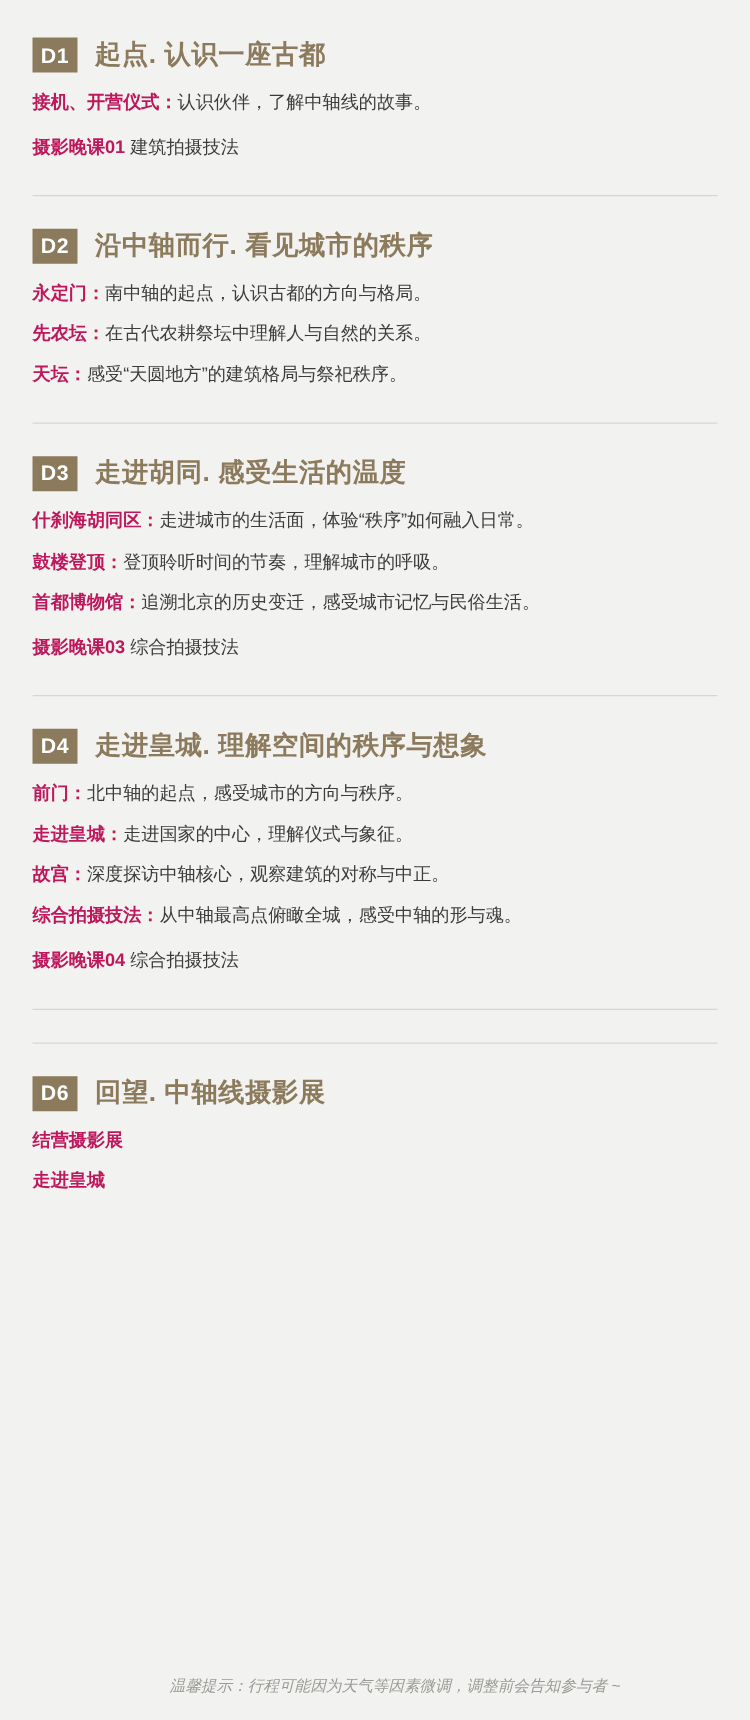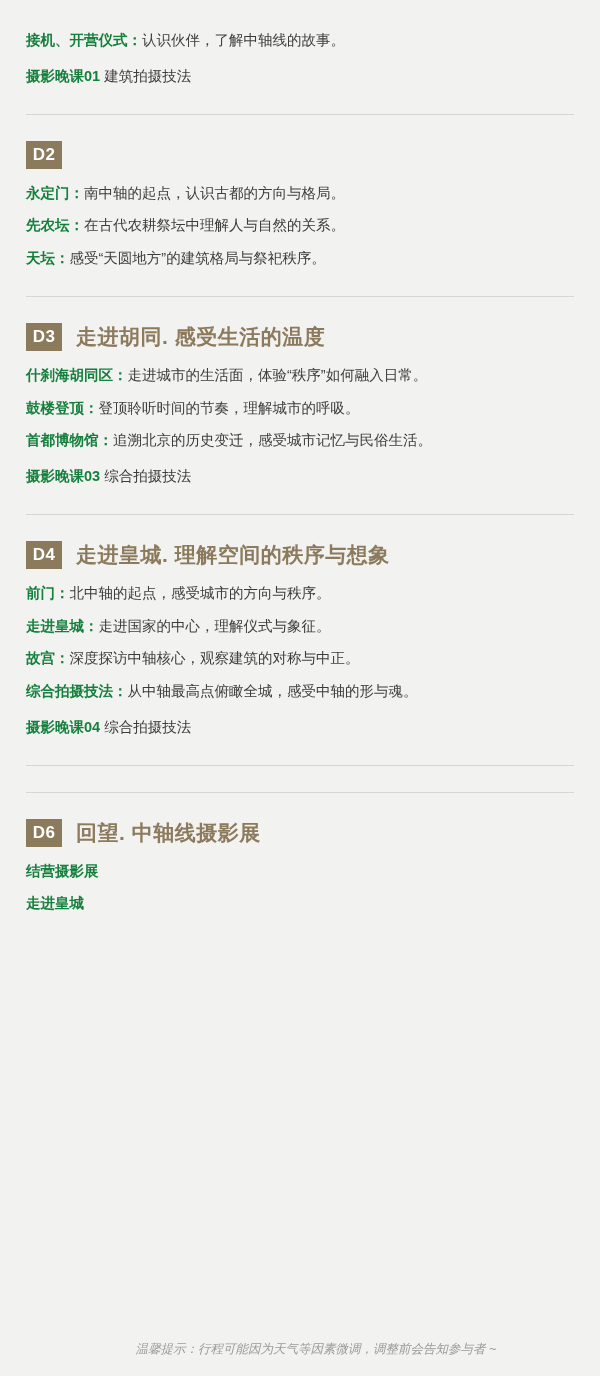--- a/index.html
+++ b/index.html
@@ -53,21 +53,21 @@
     line-height: 1.2;
   }
   .item {
     font-size: 14.5px;
     line-height: 1.5;
     margin: 0 0 11px 0;
     color: #3c3c3c;
   }
   .item .label {
     font-weight: bold;
-    color: #15803d;
+    color: #be185d;
   }
   .item.course {
     margin-top: 14px;
     margin-bottom: 0;
   }
   .item.course .label {
     font-weight: bold;
   }
   .divider {
     height: 1px;
@@ -85,33 +85,38 @@
     font-style: italic;
   }
   .d1 { margin-top: 16px; }
 </style>
 </head>
 <body>
 
 <div class="page">
 
   <div class="day-block d1">
+    <div class="day-header">
+      <div class="badge">D1</div>
+      <div class="day-title">起点. 认识一座古都</div>
+    </div>
     <p class="item">
       <span class="label">接机、开营仪式：</span><span>认识伙伴，了解中轴线的故事。</span>
     </p>
     <p class="item course">
       <span class="label">摄影晚课01</span><span> 建筑拍摄技法</span>
     </p>
   </div>
 
   <div class="divider"></div>
 
   <div class="day-block">
     <div class="day-header">
       <div class="badge">D2</div>
+      <div class="day-title">沿中轴而行. 看见城市的秩序</div>
     </div>
     <p class="item">
       <span class="label">永定门：</span><span>南中轴的起点，认识古都的方向与格局。</span>
     </p>
     <p class="item">
       <span class="label">先农坛：</span><span>在古代农耕祭坛中理解人与自然的关系。</span>
     </p>
     <p class="item">
       <span class="label">天坛：</span><span>感受“天圆地方”的建筑格局与祭祀秩序。</span>
     </p>

